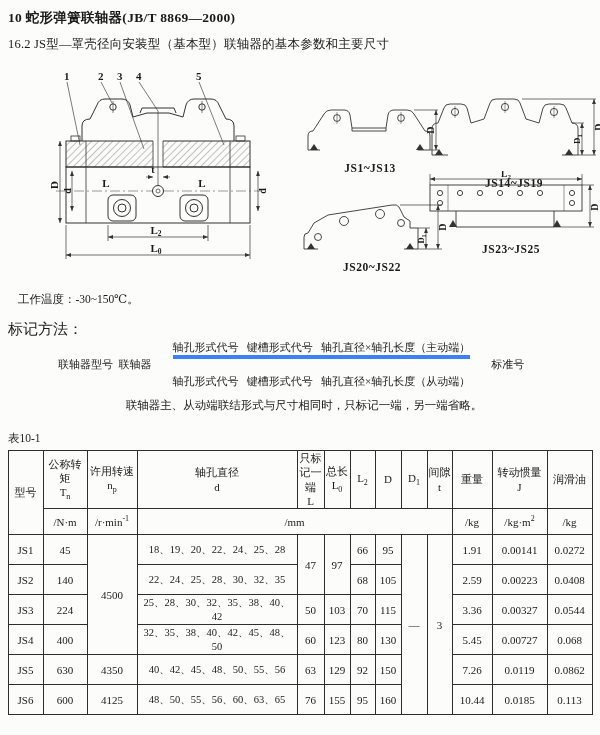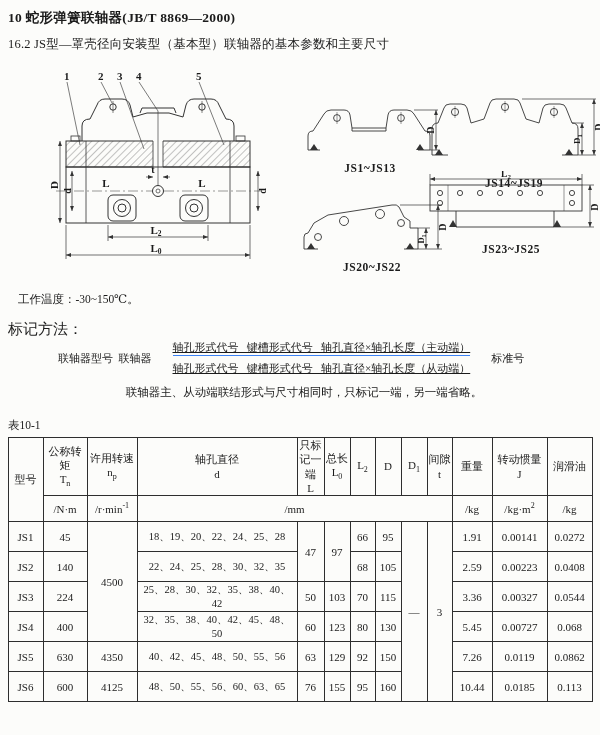--- a/index.html
+++ b/index.html
@@ -18,22 +18,22 @@
   .v3{left:296px;top:126px;}
   .v4{left:420px;top:102px;}
   .variant .cap{font-size:11.5px;font-weight:bold;margin-top:0;letter-spacing:.5px;}
   svg text{font-family:"Liberation Serif","DejaVu Serif",serif;fill:#1b1b1b;}
   .caption-row{display:flex;align-items:flex-start;margin:8px 14px 0 18px;}
   .parts{font-size:12px;font-weight:bold;letter-spacing:.3px;}
   .materials{margin-left:auto;font-size:11.5px;line-height:1.6;text-align:left;}
   .worktemp{margin:13px 0 0 18px;font-size:11.5px;}
   .marktitle{margin:13px 12px 0 8px;font-size:15px;}
   .formula{display:flex;align-items:center;margin:1px 0 0 58px;font-size:11px;white-space:pre;gap:16px;}
-  .frac{display:inline-flex;flex-direction:column;text-align:right;margin:0 5px;text-decoration:underline;}
-  .frac .bot{border-top:1px solid #3b82f6;padding-top:5px;}
+  .frac{display:inline-flex;flex-direction:column;text-align:right;margin:0 5px;}
+  .frac .bot{border-top:4px solid #3b82f6;padding-top:15px;}
   .marknote{margin:9px 0 0 8px;font-size:11.5px;text-align:center;}
   .tablecap{margin:18px 0 4px 8px;font-size:11.5px;}
   table{border-collapse:collapse;margin:0 auto;width:584px;table-layout:fixed;}
   td{border:1px solid #2e2e2e;text-align:center;vertical-align:middle;
      font-size:11px;padding:0 1px;line-height:1.3;overflow:hidden;}
   td sub{font-size:8px;}
   td sup{font-size:8px;}
   .r-h1{height:57px;}
   .r-h2{height:26px;}
   .r-data{height:30px;}

